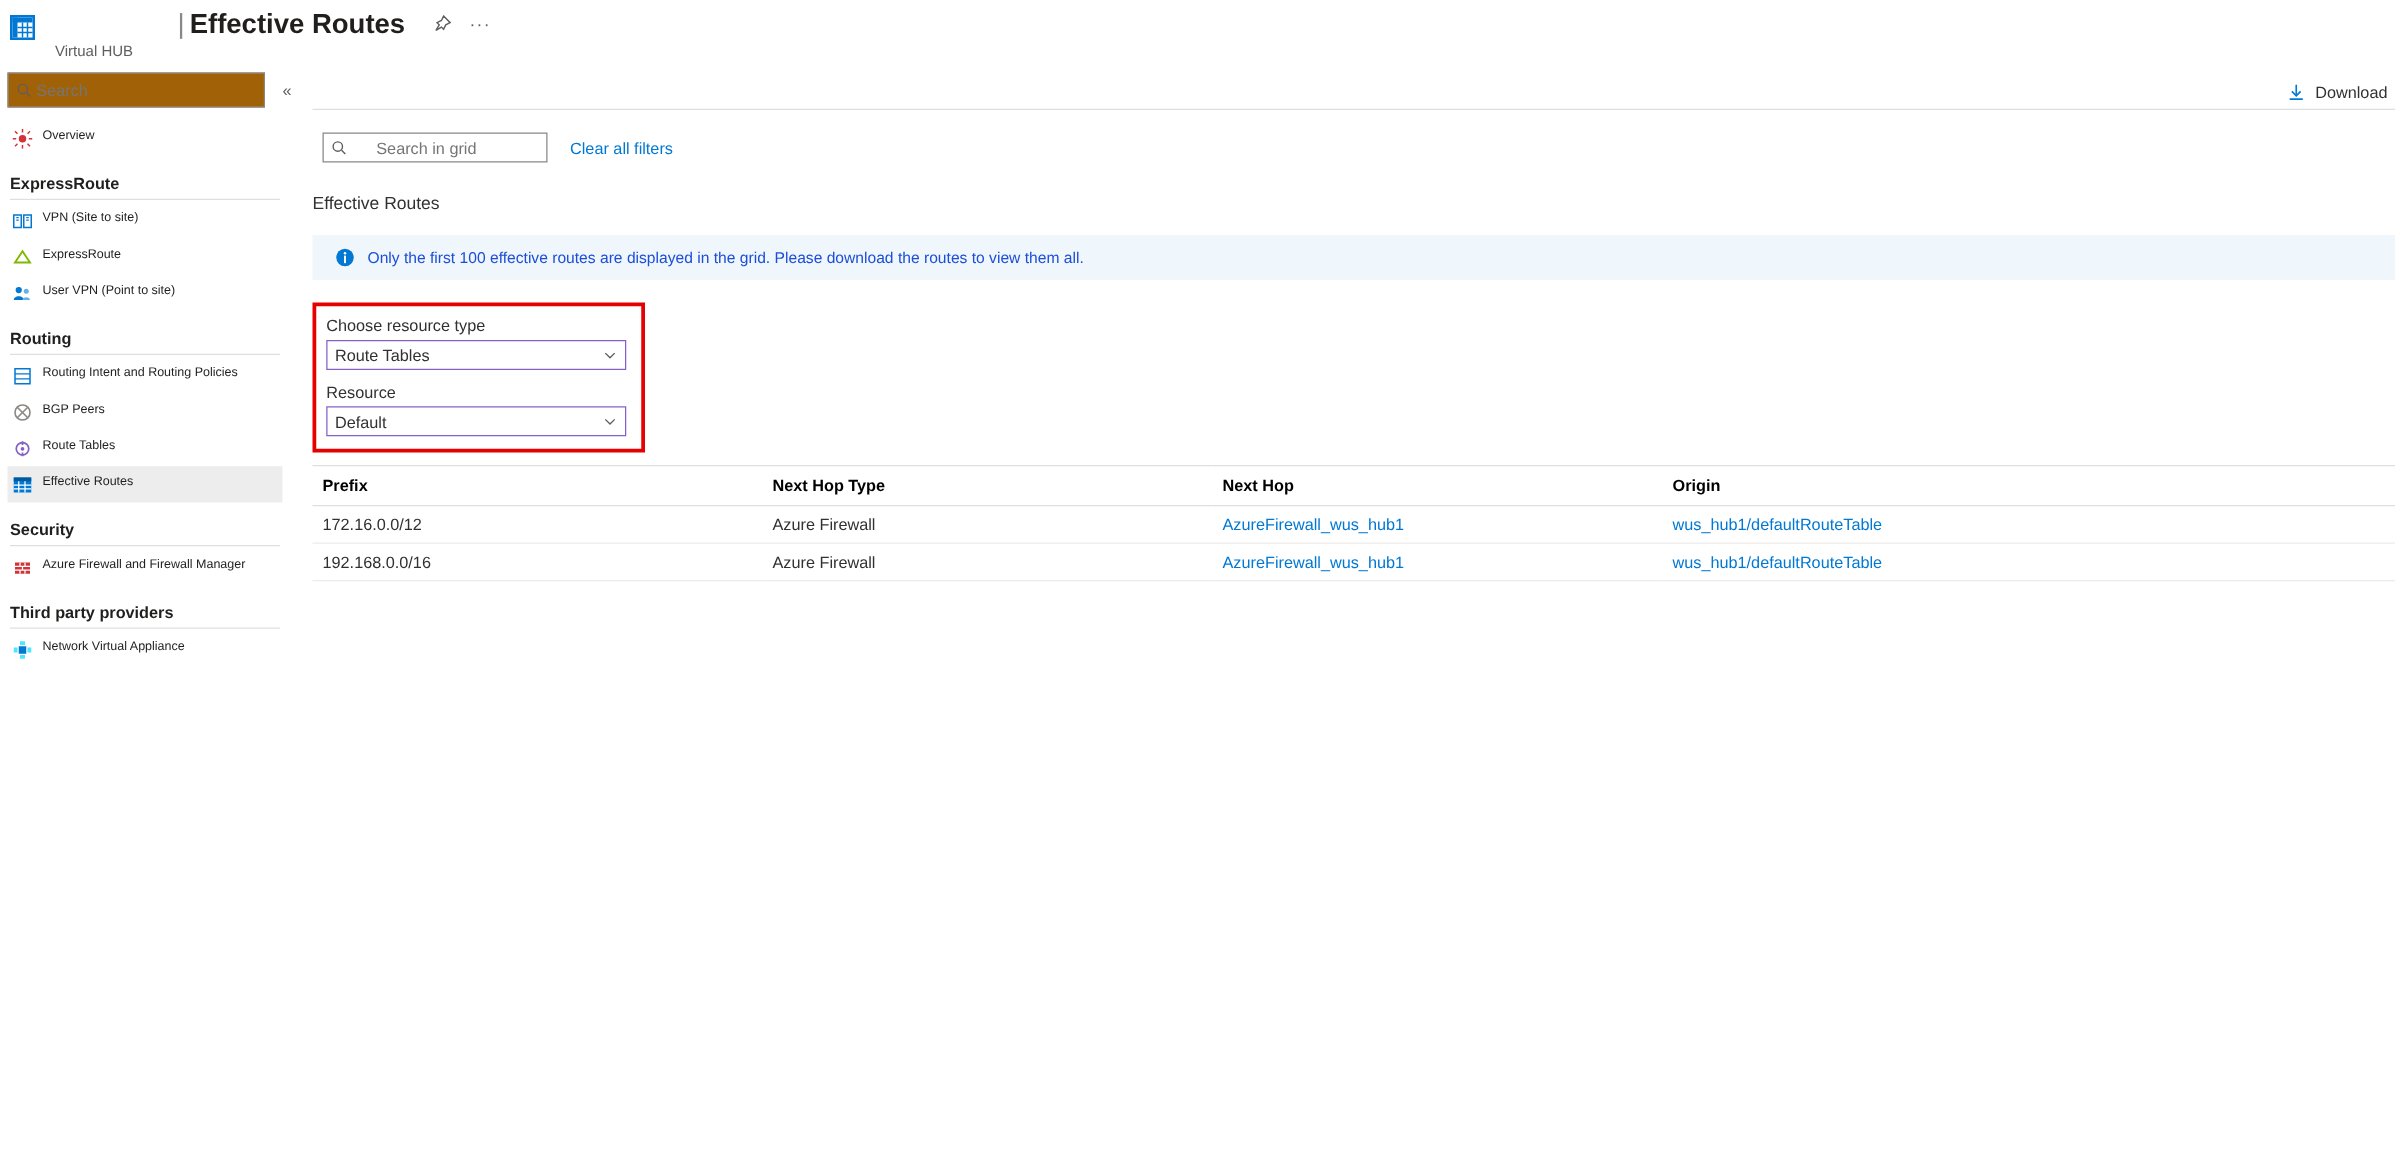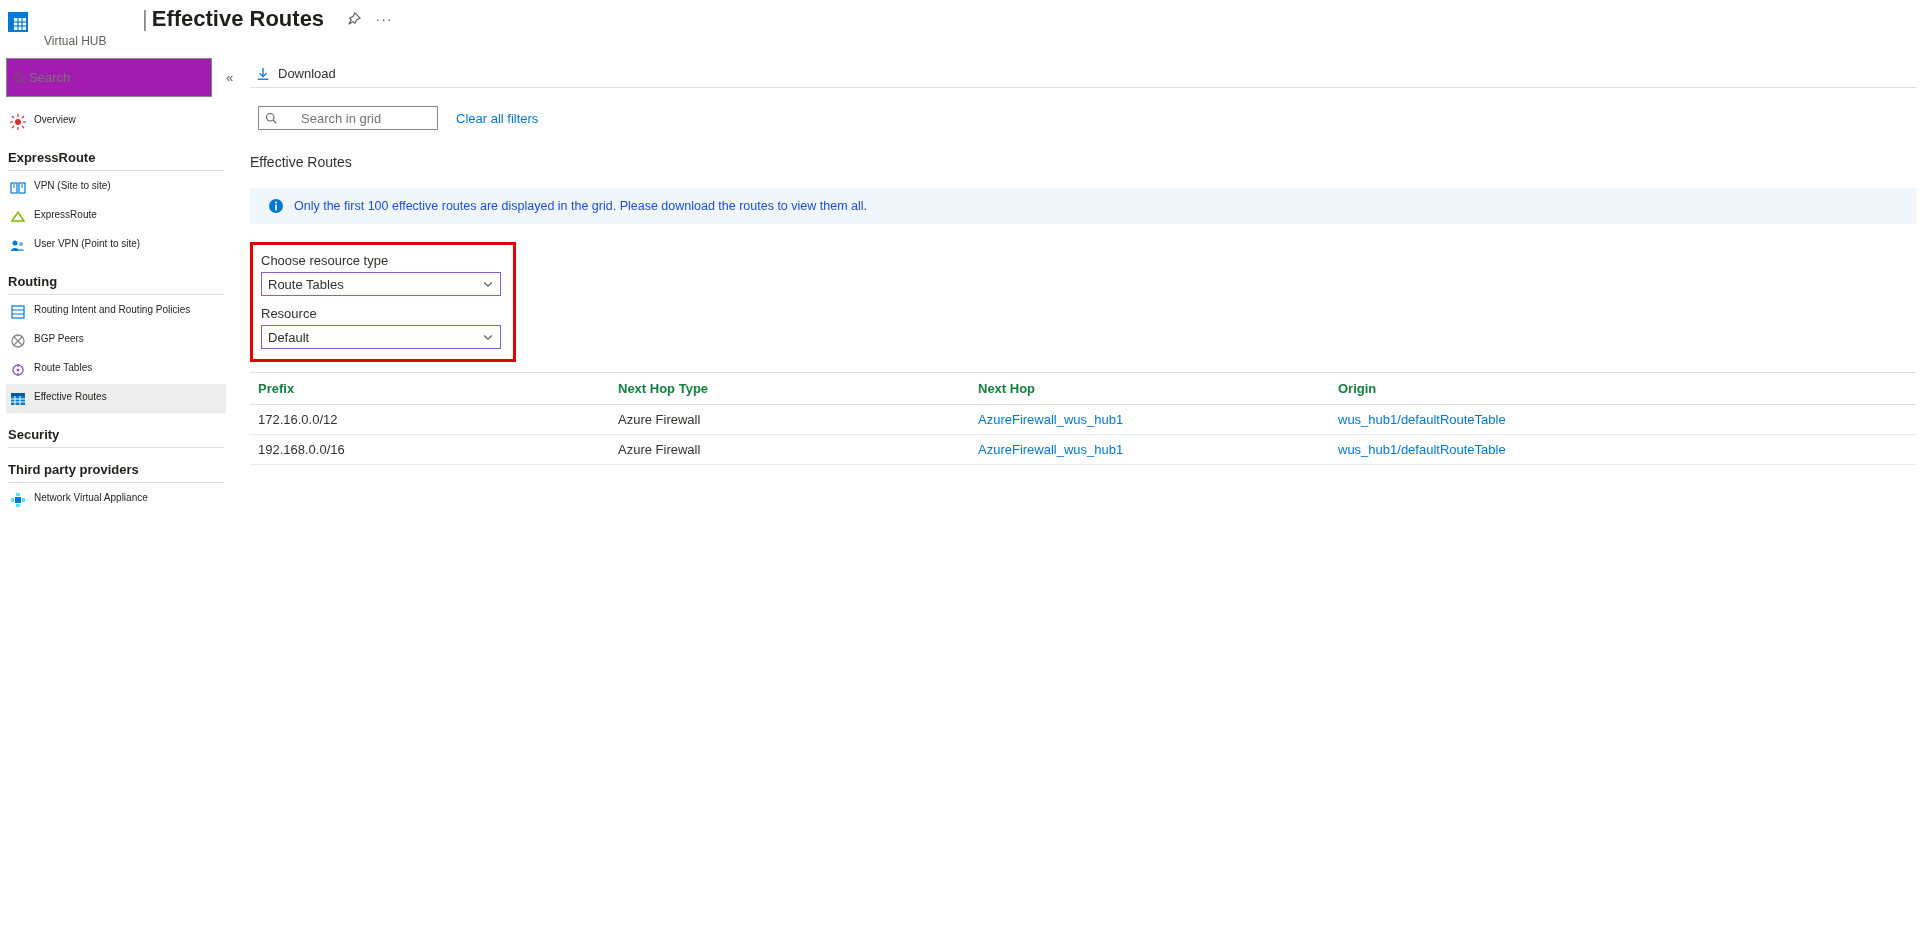--- a/index.html
+++ b/index.html
@@ -72,26 +72,26 @@
     flex-shrink: 0;
     padding: 10px 6px 10px 6px;
   }
   .search-row {
     display: flex;
     align-items: center;
     margin-bottom: 10px;
   }
   .sidebar-search {
     flex: 1;
-    height: 39px;
+    height: 28px;
     border: 1px solid #8a8886;
     padding: 0 6px;
     display: flex;
     align-items: center;
-    background: #a21caf;
+    background: #a16207;
   }
   .sidebar-search input {
     border: none;
     outline: none;
     font-size: 13px;
     flex: 1;
     background: transparent;
   }
   .search-icon {
     margin-right: 4px;
@@ -139,20 +139,21 @@
     padding: 0 0 0 18px;
     min-width: 0;
   }
   .toolbar {
     display: flex;
     align-items: center;
     height: 40px;
     border-bottom: 1px solid #e1dfdd;
     margin-bottom: 12px;
     padding-top: 12px;
+    justify-content: flex-end;
   }
   .toolbar-btn {
     display: inline-flex;
     align-items: center;
     cursor: pointer;
     font-size: 13px;
     color: #323130;
     padding: 4px 6px;
   }
   .toolbar-btn .dl-icon {
@@ -236,21 +237,21 @@
   }
   
   .routes-table {
     width: 100%;
     border-collapse: collapse;
   }
   .routes-table th {
     text-align: left;
     font-weight: 600;
     font-size: 13px;
-    color: #15803d;
+    color: #000000;
     padding: 8px 8px;
     border-bottom: 1px solid #e1dfdd;
     border-top: 1px solid #e1dfdd;
     margin-top: 40px;
   }
   .routes-table td {
     font-size: 13px;
     padding: 7px 8px;
     border-bottom: 1px solid #edebe9;
     color: #323130;
@@ -408,20 +409,35 @@
             <line x1="1" y1="11" x2="15" y2="11" stroke="#fff" stroke-width="1"></line>
             <line x1="5" y1="5" x2="5" y2="14" stroke="#fff" stroke-width="1"></line>
             <line x1="10" y1="5" x2="10" y2="14" stroke="#fff" stroke-width="1"></line>
           </svg>
         </span>
         <span class="nav-item-label">Effective Routes</span>
       </div>
 
       <div class="nav-section-title">Security</div>
 
+      <div class="nav-item">
+        <span class="nav-icon">
+          <svg width="16" height="16" viewBox="0 0 16 16">
+            <rect x="2" y="4" width="12" height="9" fill="#d13438"></rect>
+            <line x1="2" y1="7" x2="14" y2="7" stroke="#fff" stroke-width="1"></line>
+            <line x1="2" y1="10" x2="14" y2="10" stroke="#fff" stroke-width="1"></line>
+            <line x1="6" y1="4" x2="6" y2="7" stroke="#fff"></line>
+              <line x1="10" y1="4" x2="10" y2="7" stroke="#fff"></line>
+            <line x1="8" y1="7" x2="8" y2="10" stroke="#fff"></line>
+            <line x1="6" y1="10" x2="6" y2="13" stroke="#fff"></line>
+              <line x1="10" y1="10" x2="10" y2="13" stroke="#fff"></line>
+          </svg>
+        </span>
+        <span class="nav-item-label">Azure Firewall and Firewall Manager</span>
+      </div>
 
       <div class="nav-section-title">Third party providers</div>
 
       <div class="nav-item">
         <span class="nav-icon">
           <svg width="16" height="16" viewBox="0 0 16 16">
             <rect x="5" y="5" width="6" height="6" fill="#0078d4"></rect>
             <rect x="1" y="6" width="3" height="4" fill="#50e6ff"></rect>
             <rect x="12" y="6" width="3" height="4" fill="#50e6ff"></rect>
             <rect x="6" y="1" width="4" height="3" fill="#50e6ff"></rect>

